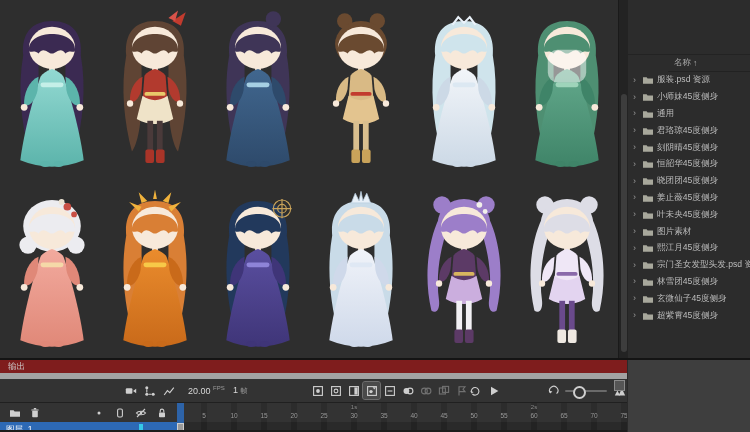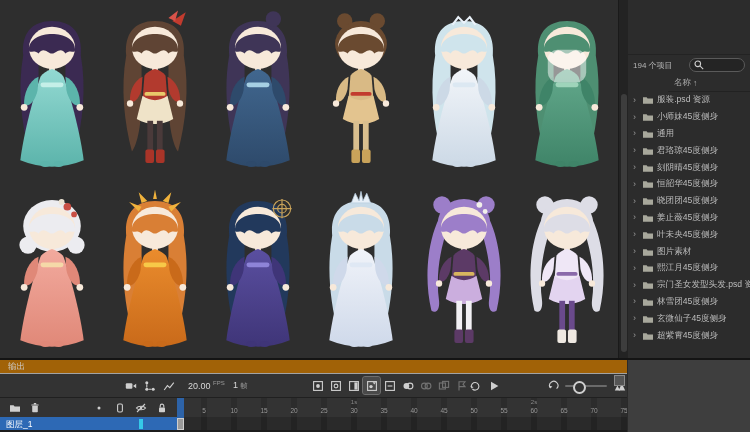--- a/index.html
+++ b/index.html
@@ -33,21 +33,21 @@
   .lib-header{height:16px;display:flex;align-items:center;padding:0 6px;color:#a9a9a9;border-bottom:1px solid #222;font-size:8.5px;gap:2px;margin-left:40px;}
   .lib-list{position:relative;}
   .lib-row{height:16.8px;display:flex;align-items:center;gap:3px;padding:0 2px 0 5px;color:#bdbdbd;white-space:nowrap;overflow:hidden;cursor:default;}
   .lib-row .chev{color:#9a9a9a;font-size:9px;width:6px;flex:0 0 auto;line-height:1;}
   .lib-row .flabel{font-size:8.6px;letter-spacing:0;}
   .icon{display:inline-flex;align-items:center;justify-content:center;flex:0 0 auto;}
 
   
   .bottom{position:absolute;left:0;top:358px;width:750px;height:74px;background:#3e3e3e;border-top:2px solid #141414;}
   .timeline{position:absolute;left:0;top:0;width:627px;height:74px;background:#333;}
-  .tl-tabs{height:13px;background:#a16207;display:flex;border-bottom:1px solid #a3a3a3;}
+  .tl-tabs{height:13px;background:#7f1d1d;display:flex;border-bottom:6px solid #a3a3a3;}
   .tl-tab{padding:0 8px;font-size:8.5px;color:#cfcfcf;height:100%;display:flex;align-items:center;}
   .tl-toolbar{height:23px;display:flex;align-items:center;border-bottom:1px solid #202020;position:relative;}
   .tbtn{width:17px;height:17px;display:flex;align-items:center;justify-content:center;border-radius:2px;flex:0 0 auto;}
   .tbtn.active{background:#4a4a4a;outline:1px solid #6e6e6e;}
   .tbtn.dim{opacity:.4;}
   .fps{position:absolute;left:188px;font-size:9px;color:#d8d8d8;}
   .fps .unit{font-size:6px;color:#9a9a9a;vertical-align:super;}
   .framecount{position:absolute;left:233px;font-size:9px;color:#d8d8d8;}
   .framecount .unit{font-size:7px;color:#9a9a9a;}
   .grp-left{position:absolute;left:122px;display:flex;gap:2px;}
@@ -367,31 +367,20 @@
         <rect x="51" y="146" width="9" height="14" rx="2" fill="#efe9e2"></rect>
       </svg>
     </div>
 
   <div class="mid-strip">
     <div class="mid-thumb"></div>
   </div>
 
   <div class="library">
     <div class="lib-preview"></div>
-    <div class="lib-countrow">
-      <span class="lib-count">194 个项目</span>
-      <span class="lib-search">
-        <span class="icon">
-            <svg width="12" height="12" viewBox="0 0 12 12">
-              <circle cx="4.8" cy="4.8" r="2.8" fill="none" stroke="#cfcfcf" stroke-width="1.1"></circle>
-              <path d="M7.2,7.2 L10.2,10.2" fill="none" stroke="#cfcfcf" stroke-width="1.1"></path>
-            </svg>
-          </span>
-      </span>
-    </div>
     <div class="lib-header">
       <span>名称</span>
       <span>↑</span>
     </div>
     <div class="lib-list" id="libList">
         <div class="lib-row">
           <span class="chev">›</span>
           <span class="icon">
             <svg width="12" height="12" viewBox="0 0 12 12">
               <path d="M1,3.2 H4.6 L5.6,4.4 H11 V9.8 H1 Z" fill="#a8a89c"></path>

